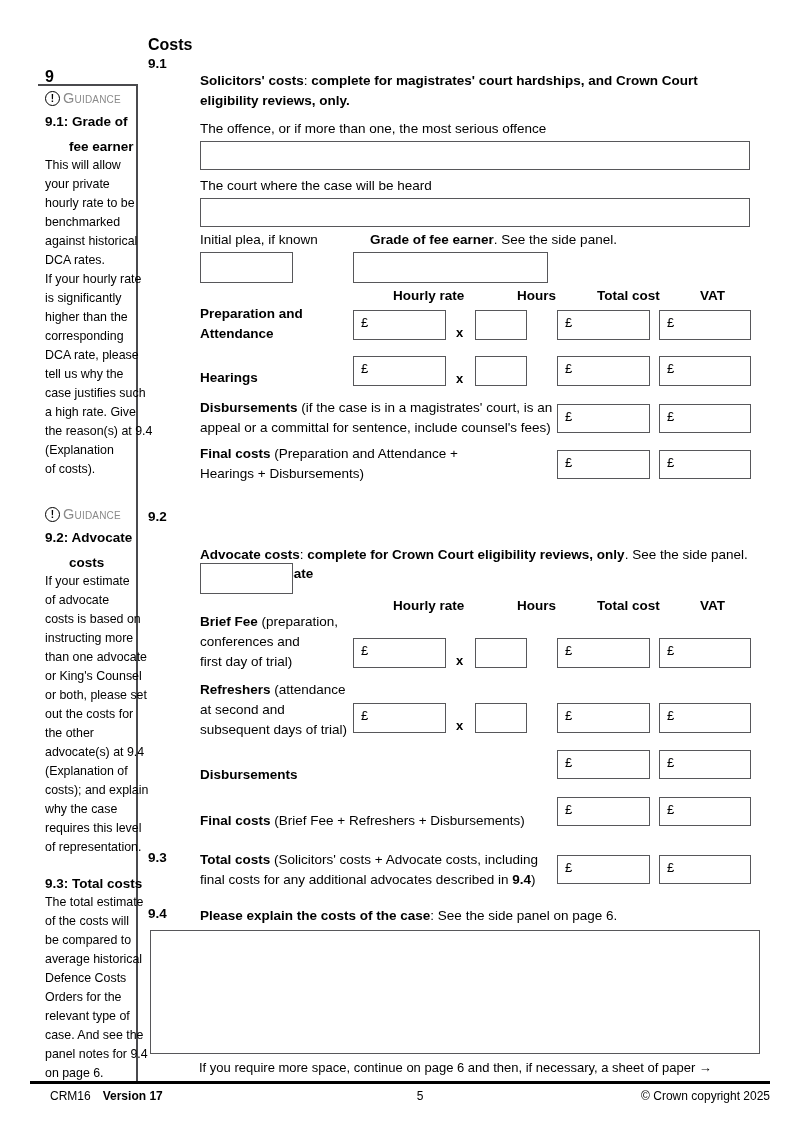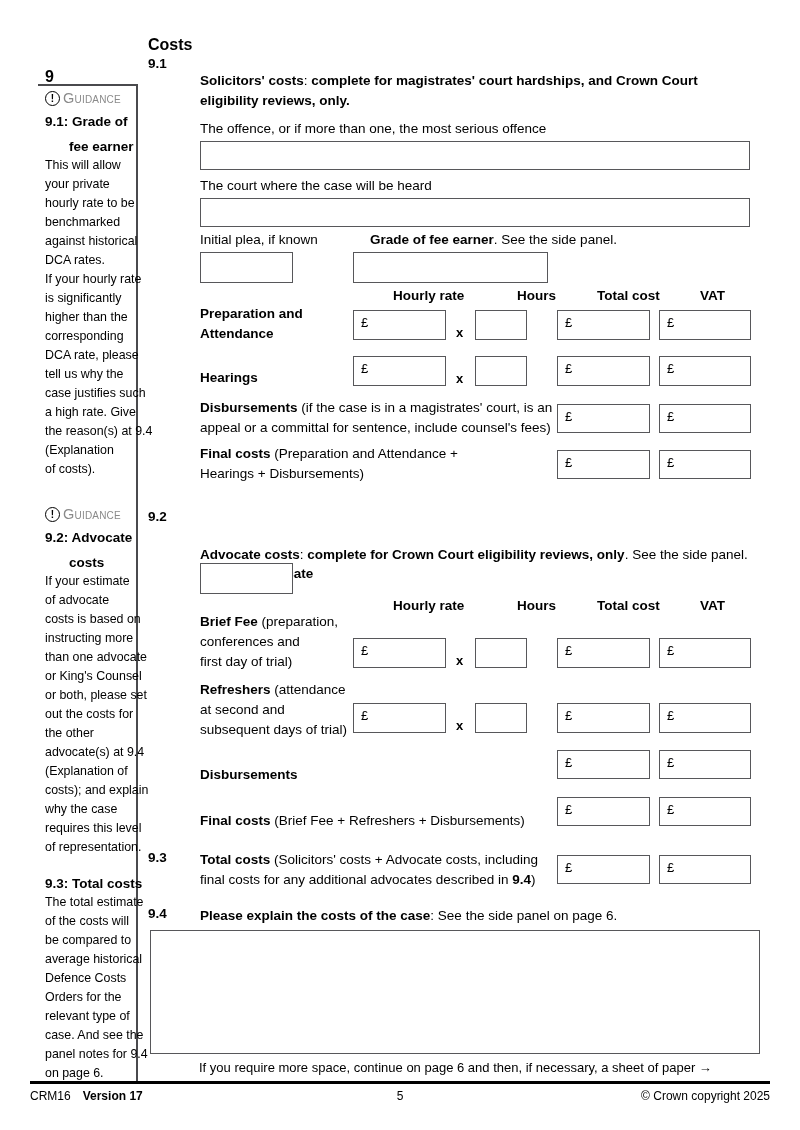--- a/index.html
+++ b/index.html
@@ -24,21 +24,21 @@
   .gicon { width:15px; height:15px; border:1.7px solid #000; border-radius:50%;
            font-size:10px; font-weight:bold; display:inline-flex;
            align-items:center; justify-content:center; flex:0 0 auto; }
   .gword { font-variant:small-caps; color:#8a8a8a; font-size:14.5px; letter-spacing:.2px; }
   .ghead { font-weight:bold; font-size:13.5px; line-height:19px; white-space:pre;margin-top:6px; }
   .ghead2 { padding-left:24px; }
   .gbody { font-size:12.4px; line-height:19px; white-space:pre; }
 
   .secnum { position:absolute; font-weight:bold; font-size:13.5px; }
   .footer-rule { position:absolute; left:30px; top:1081px; width:740px; height:2.5px; background:#000; }
-  .footer-txt { position:absolute; top:1089px; font-size:12px; }
+  .footer-txt { position:absolute; top:1089px; font-size:12px;margin-left:20px; }
 </style>
 </head>
 <body>
 
 <div class="abs b" style="left:45px; top:68px; font-size:16px;">9</div>
 <div class="rule-h" style="left:38px; top:84px; width:99px; height:1.5px;"></div>
 <div class="rule-v" style="left:136px; top:84px; width:1.5px; height:997px;"></div>
 
 <div class="gpanel" style="top:90px;">
   <div class="glabelrow">

